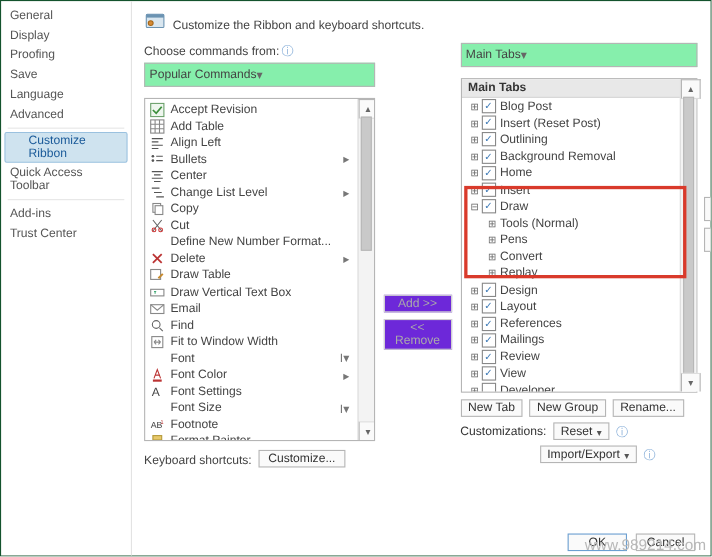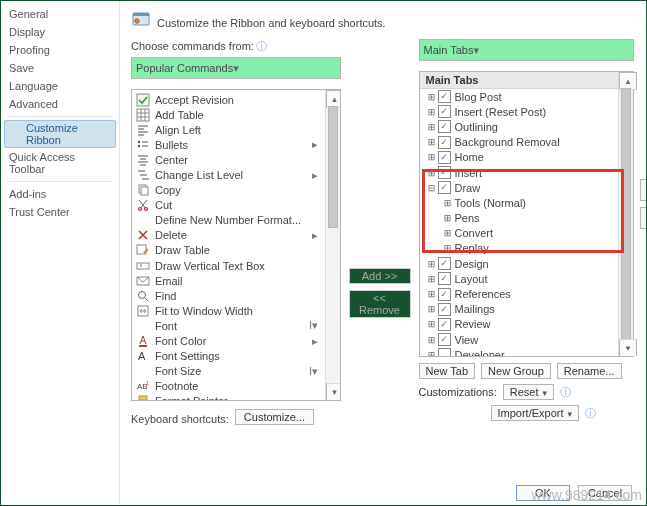--- a/index.html
+++ b/index.html
@@ -23,21 +23,21 @@
 .cmd-item{display:flex;align-items:center;height:15.1px;padding:0 2px;color:#444;white-space:nowrap}
 .cmd-item .icon{width:14px;height:14px;margin-right:5px;display:inline-flex;align-items:center;justify-content:center}
 .cmd-item .arrow{margin-left:auto;color:#777;padding-right:4px}
 .scrollbar{position:absolute;right:0;top:0;bottom:0;width:14px;border-left:1px solid #ddd;background:#f3f3f3}
 .scrollbar .btn{height:14px;display:flex;align-items:center;justify-content:center;color:#666;border-bottom:1px solid #ddd;font-size:9px}
 .scrollbar .btn.bot{position:absolute;bottom:0;left:0;right:0;border-top:1px solid #ddd;border-bottom:none}
 .scrollbar .thumb{position:absolute;left:2px;right:2px;top:16px;height:120px;background:#c9c9c9;border:1px solid #b7b7b7}
 .kb-row{margin-top:8px;display:flex;align-items:flex-end;gap:6px;color:#444}
 .btn{border:1px solid #b5b5b5;background:#fafafa;padding:1px 8px;font-size:11px;color:#333;cursor:pointer}
 .btn.small{padding:1px 6px}
-.btn.disabled{color:#aaa;border-color:#d0d0d0;background:#14532d;cursor:default}
+.btn.disabled{color:#aaa;border-color:#d0d0d0;background:#6d28d9;cursor:default}
 .center-btns{width:62px;display:flex;flex-direction:column;justify-content:center;gap:6px;margin-top:120px}
 .tree{margin-top:10px;border:1px solid #b5b5b5;height:284px;position:relative;background:#fff}
 .tree .inner{position:absolute;inset:0 14px 0 0;padding:0;overflow:hidden}
 .tree-head{background:#e8e8e8;border-bottom:1px solid #d6d6d6;font-weight:bold;padding:2px 6px;color:#333}
 .tree-row{display:flex;align-items:center;height:15.2px;white-space:nowrap;color:#444}
 .tw{width:12px;display:inline-flex;align-items:center;justify-content:center;color:#666;font-size:9px}
 .cb{width:11px;height:11px;border:1px solid #888;display:inline-flex;align-items:center;justify-content:center;margin-right:3px}
 .cb.checked::after{content:"✓";font-size:9px;color:#3b78b5;line-height:1}
 .tree-row .lbl{padding-left:1px}
 .lvl1{padding-left:6px}

